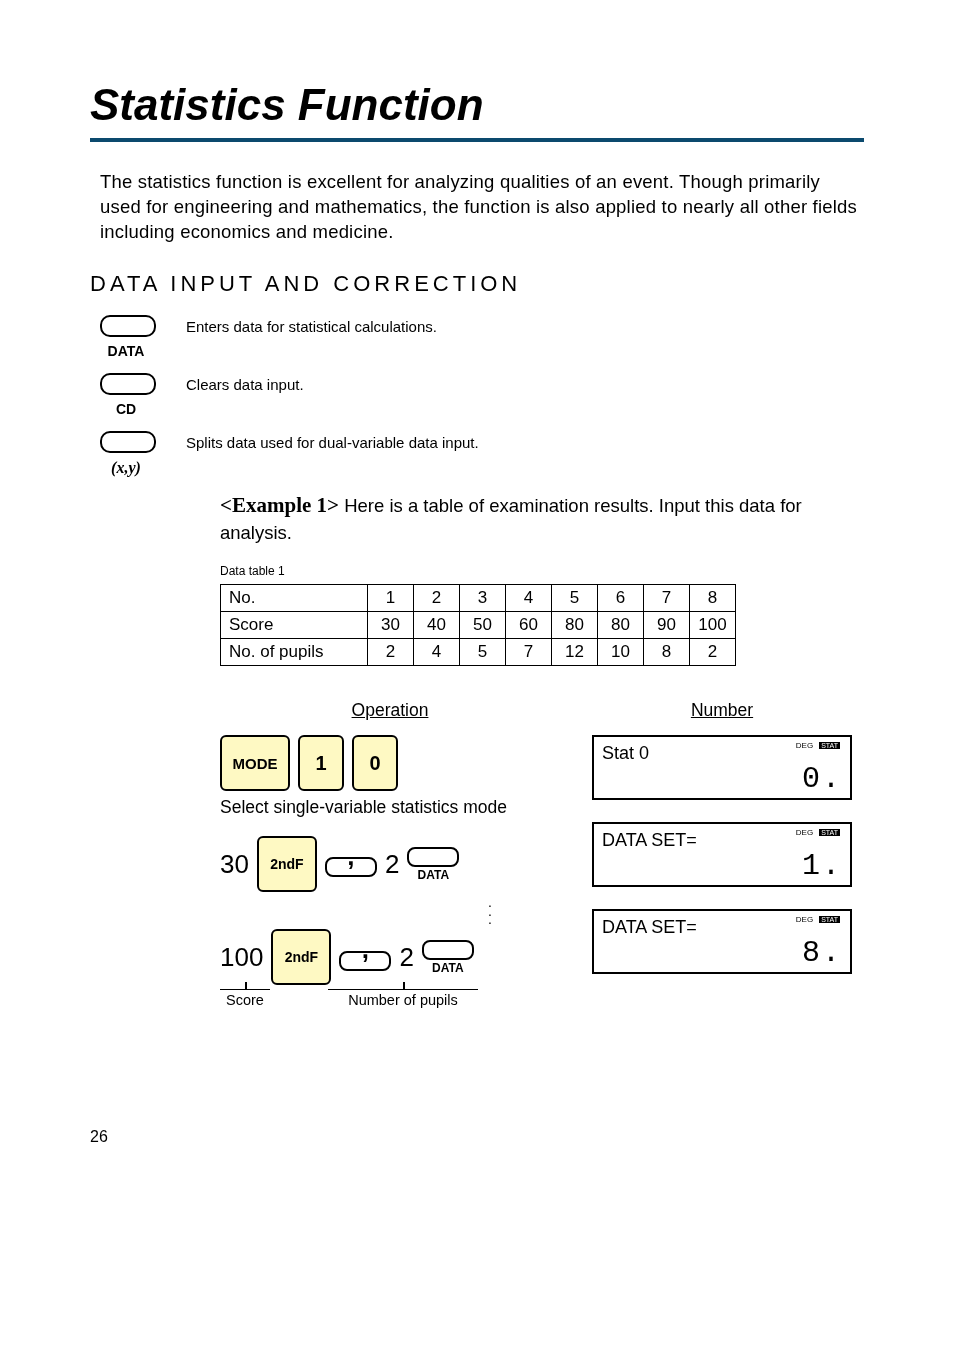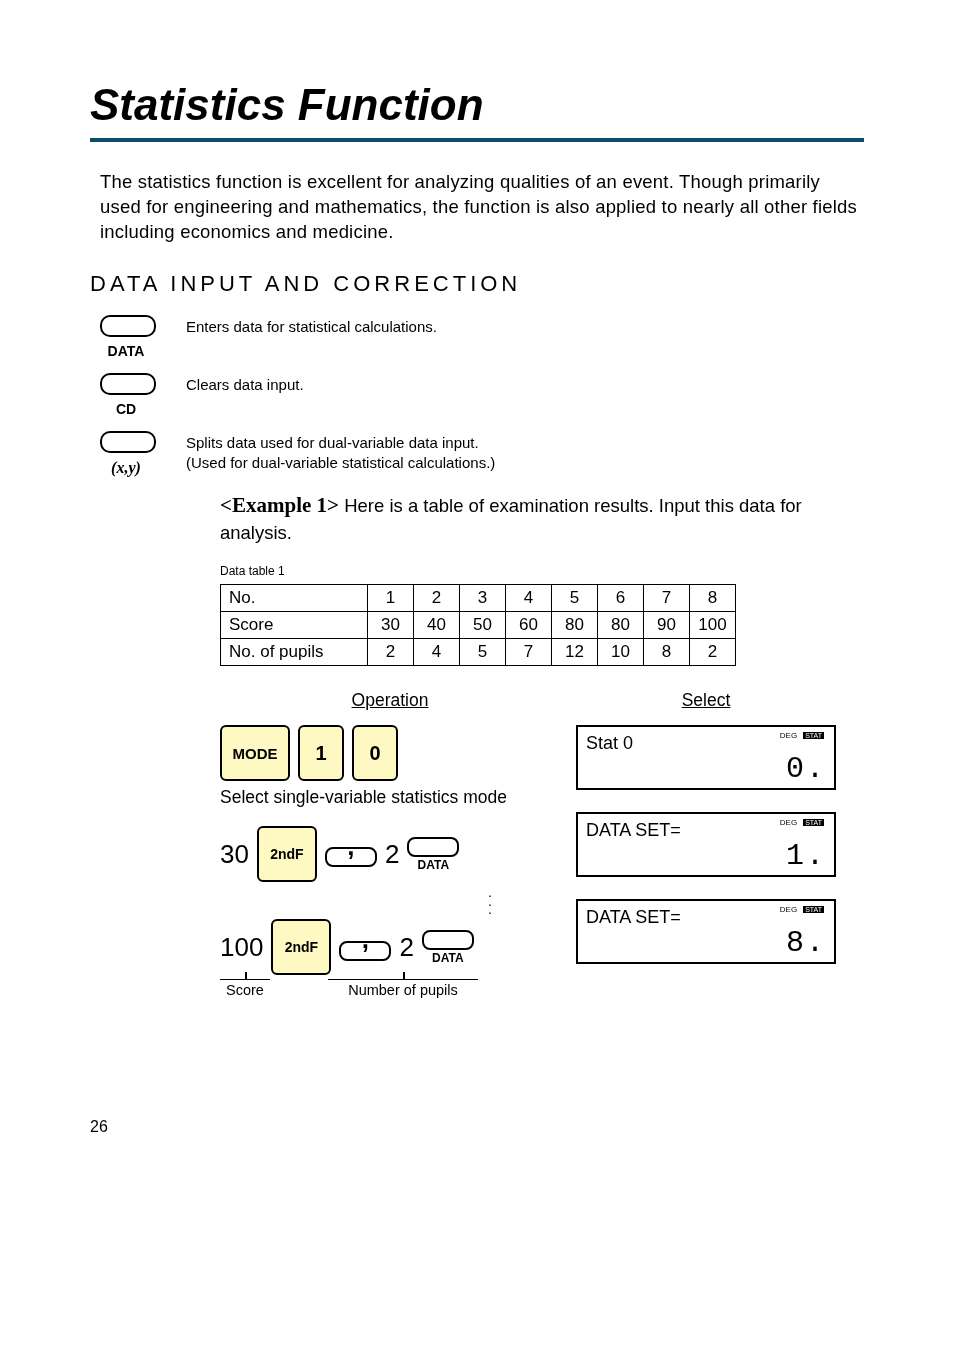--- a/index.html
+++ b/index.html
@@ -14,21 +14,21 @@
   .keysub{font-size:14px;font-weight:bold;text-align:center;margin-top:2px;width:52px;}
   .keysub.i{font-style:italic;font-family:'Times New Roman',serif;font-size:16px;}
   .desc{font-size:15px;line-height:1.35;padding-top:2px;}
   .example{margin-left:130px;font-size:18.5px;line-height:1.4;margin-top:6px;}
   .exlabel{font-family:'Times New Roman',serif;font-weight:bold;font-size:21px;}
   .dtcap{font-size:12px;margin-left:130px;margin-top:18px;margin-bottom:6px;}
   table.dt{border-collapse:collapse;margin-left:130px;font-size:17px;}
   table.dt td,table.dt th{border:1px solid #000;padding:3px 0;text-align:center;}
   table.dt .lbl{text-align:left;padding:3px 8px;width:130px;font-weight:normal;}
   table.dt .cell{width:45px;}
-  .opdisp{margin-left:130px;margin-top:24px;display:flex;gap:16px;}
+  .opdisp{margin-left:130px;margin-top:34px;display:flex;gap:32px;}
   .ophdr{text-decoration:underline;font-size:17.5px;text-align:center;margin-bottom:14px;}
   .opcol{width:340px;}
   .dispcol{width:260px;}
   .row{display:flex;align-items:center;gap:8px;margin-bottom:6px;}
   .key{display:inline-flex;align-items:center;justify-content:center;border:2px solid #000;border-radius:6px;height:28px;font-weight:bold;font-size:15px;padding:12px 6px;background:#fef9c3;}
   .key.mode{width:54px;}
   .key.num{width:30px;font-size:20px;font-family:Arial,sans-serif;}
   .key.sndf{width:44px;font-size:14px;}
   .keywrap{display:inline-flex;flex-direction:column;align-items:center;}
   .smallblank{display:inline-block;border:2px solid #000;border-radius:8px;width:48px;height:16px;}
@@ -72,21 +72,20 @@
     <div class="desc">Clears data input.</div>
   </div>
 
   <div class="kl">
     <div class="keycol">
       <span class="keycap"></span>
       <div class="keysub i">(x,y)</div>
     </div>
     <div class="desc">
       <span>Splits data used for dual-variable data input.</span><br>
-      <span>(Used for dual-variable statistical calculations.)</span>
     </div>
   </div>
 
   <div class="example">
     <span class="exlabel">&lt;Example 1&gt;</span><span> Here is a table of examination results. Input this data for analysis.</span>
   </div>
 
   <div class="dtcap">Data table 1</div>
   <table class="dt">
     <tbody>
@@ -167,21 +166,21 @@
         </span>
       </div>
       <div class="undermark">
         <div class="um1" style="width:50px">Score</div>
         <div style="width:58px"></div>
         <div class="um1" style="width:150px">Number of pupils</div>
       </div>
     </div>
 
     <div class="dispcol">
-      <div class="ophdr">Select</div>
+      <div class="ophdr">Number</div>
 
       <div class="dispbox">
         <div class="dispind">
           <span>DEG</span>
           <span class="statbox">STAT</span>
         </div>
         <div class="displine1">Stat 0</div>
         <div class="displine2 seg">0.</div>
       </div>
 

